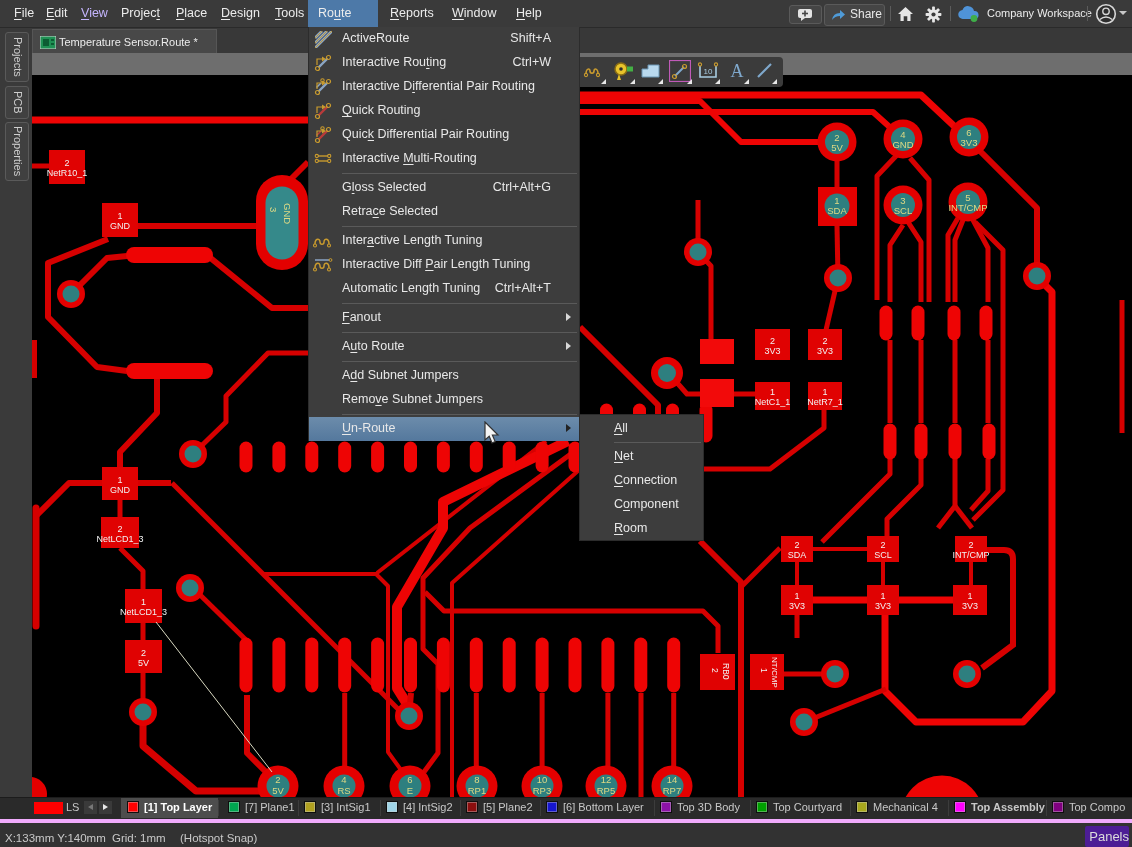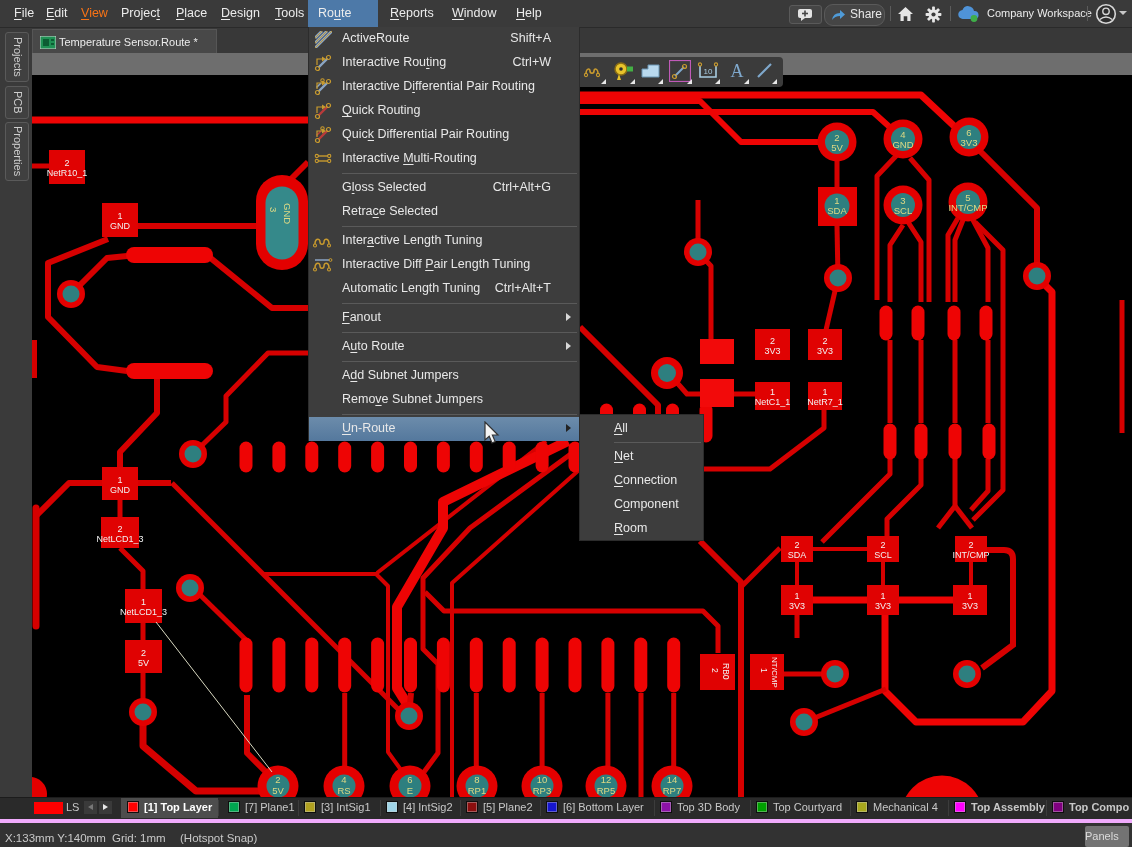--- a/index.html
+++ b/index.html
@@ -324,37 +324,37 @@
       <div style="position:absolute;left:165.5px;top:22px;width:0;height:0;border-bottom:5px solid #e8e8e8;border-left:5px solid transparent"></div>
       <div style="position:absolute;left:176.0px;top:3px;width:22px;height:22px"><svg width="22" height="22">
           <line x1="4" y1="17" x2="17" y2="4" stroke="#7fa8cc" stroke-width="2.2"></line>
         </svg></div>
       <div style="position:absolute;left:194.0px;top:22px;width:0;height:0;border-bottom:5px solid #e8e8e8;border-left:5px solid transparent"></div>
     </div>
 <div style="position:absolute;left:0;top:0;width:1132px;height:27px;background:#3a3a3a">
       <div style="position:absolute;left:308px;top:0;width:70px;height:27px;background:#4d79a8"></div>
       <div style="position:absolute;left:14px;top:6px;font-size:12.5px;color:#ececec"><u>F</u>ile</div>
       <div style="position:absolute;left:46px;top:6px;font-size:12.5px;color:#ececec"><u>E</u>dit</div>
-      <div style="position:absolute;left:81px;top:6px;font-size:12.5px;color:#f97316"><u>V</u>iew</div>
+      <div style="position:absolute;left:81px;top:6px;font-size:12.5px;color:#c4b5fd"><u>V</u>iew</div>
       <div style="position:absolute;left:121px;top:6px;font-size:12.5px;color:#ececec">Projec<u>t</u></div>
       <div style="position:absolute;left:176px;top:6px;font-size:12.5px;color:#ececec"><u>P</u>lace</div>
       <div style="position:absolute;left:221px;top:6px;font-size:12.5px;color:#ececec"><u>D</u>esign</div>
       <div style="position:absolute;left:275px;top:6px;font-size:12.5px;color:#ececec"><u>T</u>ools</div>
       <div style="position:absolute;left:318px;top:6px;font-size:12.5px;color:#ececec">Ro<u>u</u>te</div>
       <div style="position:absolute;left:390px;top:6px;font-size:12.5px;color:#ececec"><u>R</u>eports</div>
       <div style="position:absolute;left:452px;top:6px;font-size:12.5px;color:#ececec"><u>W</u>indow</div>
       <div style="position:absolute;left:516px;top:6px;font-size:12.5px;color:#ececec"><u>H</u>elp</div>
       <div style="position:absolute;left:789px;top:5px;width:31px;height:17px;background:#454545;border:1px solid #5a5a5a;border-radius:3px">
 <svg width="31" height="17">
           <rect x="8" y="3" width="14" height="9" rx="2" fill="#e4e4e4"></rect>
           <path d="M11,12 l0,3 l4,-3 z" fill="#e4e4e4"></path>
           <line x1="15" y1="4.5" x2="15" y2="10.5" stroke="#454545" stroke-width="1.6"></line>
           <line x1="12" y1="7.5" x2="18" y2="7.5" stroke="#454545" stroke-width="1.6"></line>
         </svg></div>
-      <div style="position:absolute;left:824px;top:4px;width:59px;height:20px;background:#454545;border:1px solid #5a5a5a;border-radius:9px">
+      <div style="position:absolute;left:824px;top:4px;width:59px;height:20px;background:#454545;border:1px solid #5a5a5a;border-radius:3px">
 <svg width="16" height="14" style="position:absolute;left:5px;top:3px">
           <path d="M2,12 Q3,5 10,5 L10,2 L15,6.5 L10,11 L10,8 Q5,8 2,12 Z" fill="#4f9bd8"></path>
         </svg>
 <span style="position:absolute;left:25px;top:2px;font-size:12px;color:#e8e8e8">Share</span>
       </div>
       <div style="position:absolute;left:890px;top:6px;width:1px;height:15px;background:#5c5c5c"></div>
       <svg width="17" height="16" style="position:absolute;left:897px;top:6px">
         <path d="M8.5,1 L16,8 L13.5,8 L13.5,15 L10.3,15 L10.3,10.2 L6.7,10.2 L6.7,15 L3.5,15 L3.5,8 L1,8 Z" fill="#e6e6e6"></path>
       </svg>
       <svg width="17" height="17" style="position:absolute;left:925px;top:6px">
@@ -573,20 +573,20 @@
       <div style="position:absolute;left:756px;top:3px;width:12px;height:12px;background:#00a000;border:1px solid #0e0e0e;box-shadow:inset 0 0 0 1px #cfcfcf66;box-sizing:border-box"></div>
       <div style="position:absolute;left:773px;top:3px;font-size:11px;font-weight:normal;color:#c8c8c8;white-space:nowrap">Top Courtyard</div>
       <div style="position:absolute;left:850px;top:2px;width:1px;height:16px;background:#3c3c3c"></div>
       <div style="position:absolute;left:856px;top:3px;width:12px;height:12px;background:#a8a81e;border:1px solid #0e0e0e;box-shadow:inset 0 0 0 1px #cfcfcf66;box-sizing:border-box"></div>
       <div style="position:absolute;left:873px;top:3px;font-size:11px;font-weight:normal;color:#c8c8c8;white-space:nowrap">Mechanical 4</div>
       <div style="position:absolute;left:948px;top:2px;width:1px;height:16px;background:#3c3c3c"></div>
       <div style="position:absolute;left:954px;top:3px;width:12px;height:12px;background:#ff00ff;border:1px solid #0e0e0e;box-shadow:inset 0 0 0 1px #cfcfcf66;box-sizing:border-box"></div>
       <div style="position:absolute;left:971px;top:3px;font-size:11px;font-weight:bold;color:#c8c8c8;white-space:nowrap">Top Assembly</div>
       <div style="position:absolute;left:1046px;top:2px;width:1px;height:16px;background:#3c3c3c"></div>
       <div style="position:absolute;left:1052px;top:3px;width:12px;height:12px;background:#800080;border:1px solid #0e0e0e;box-shadow:inset 0 0 0 1px #cfcfcf66;box-sizing:border-box"></div>
-      <div style="position:absolute;left:1069px;top:3px;font-size:11px;font-weight:bold;color:#c8c8c8;white-space:nowrap">Top Compo</div>
+      <div style="position:absolute;left:1069px;top:3px;font-size:11px;font-weight:normal;color:#c8c8c8;white-space:nowrap">Top Compo</div>
     </div>
 <div style="position:absolute;left:0;top:819px;width:1132px;height:28px;background:#323232;border-top:4px solid #f0abfc;box-sizing:border-box">
       <div style="position:absolute;left:5px;top:9px;font-size:11.5px;color:#c9c9c9">X:133mm Y:140mm</div>
       <div style="position:absolute;left:112px;top:9px;font-size:11.5px;color:#c9c9c9">Grid: 1mm</div>
       <div style="position:absolute;left:180px;top:9px;font-size:11.5px;color:#c9c9c9">(Hotspot Snap)</div>
-      <div style="position:absolute;left:1085px;top:3px;width:44px;height:21px;background:#737373;border-radius:2px;color:#dcdcdc;font-size:11px;text-align:left;line-height:21px">Panels</div>
+      <div style="position:absolute;left:1085px;top:3px;width:44px;height:21px;background:#4c1d95;border-radius:2px;color:#dcdcdc;font-size:13px;text-align:right;line-height:21px">Panels</div>
     </div>
 </div>
 </body></html>

